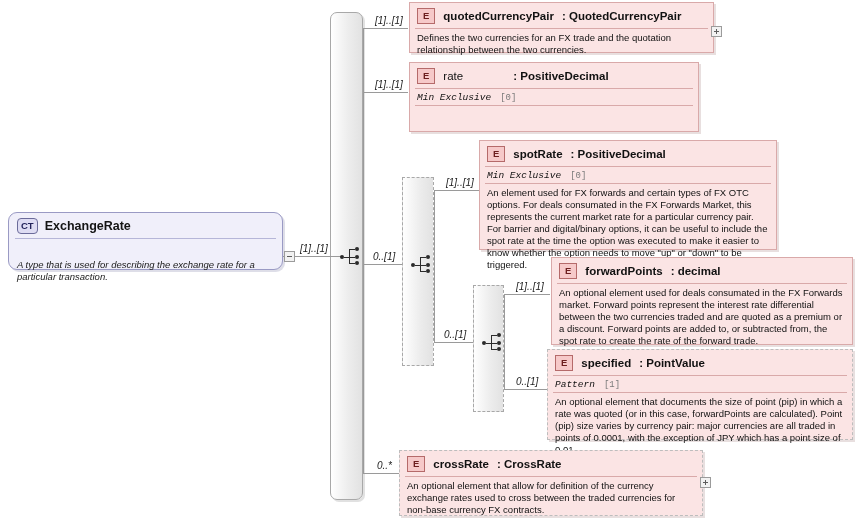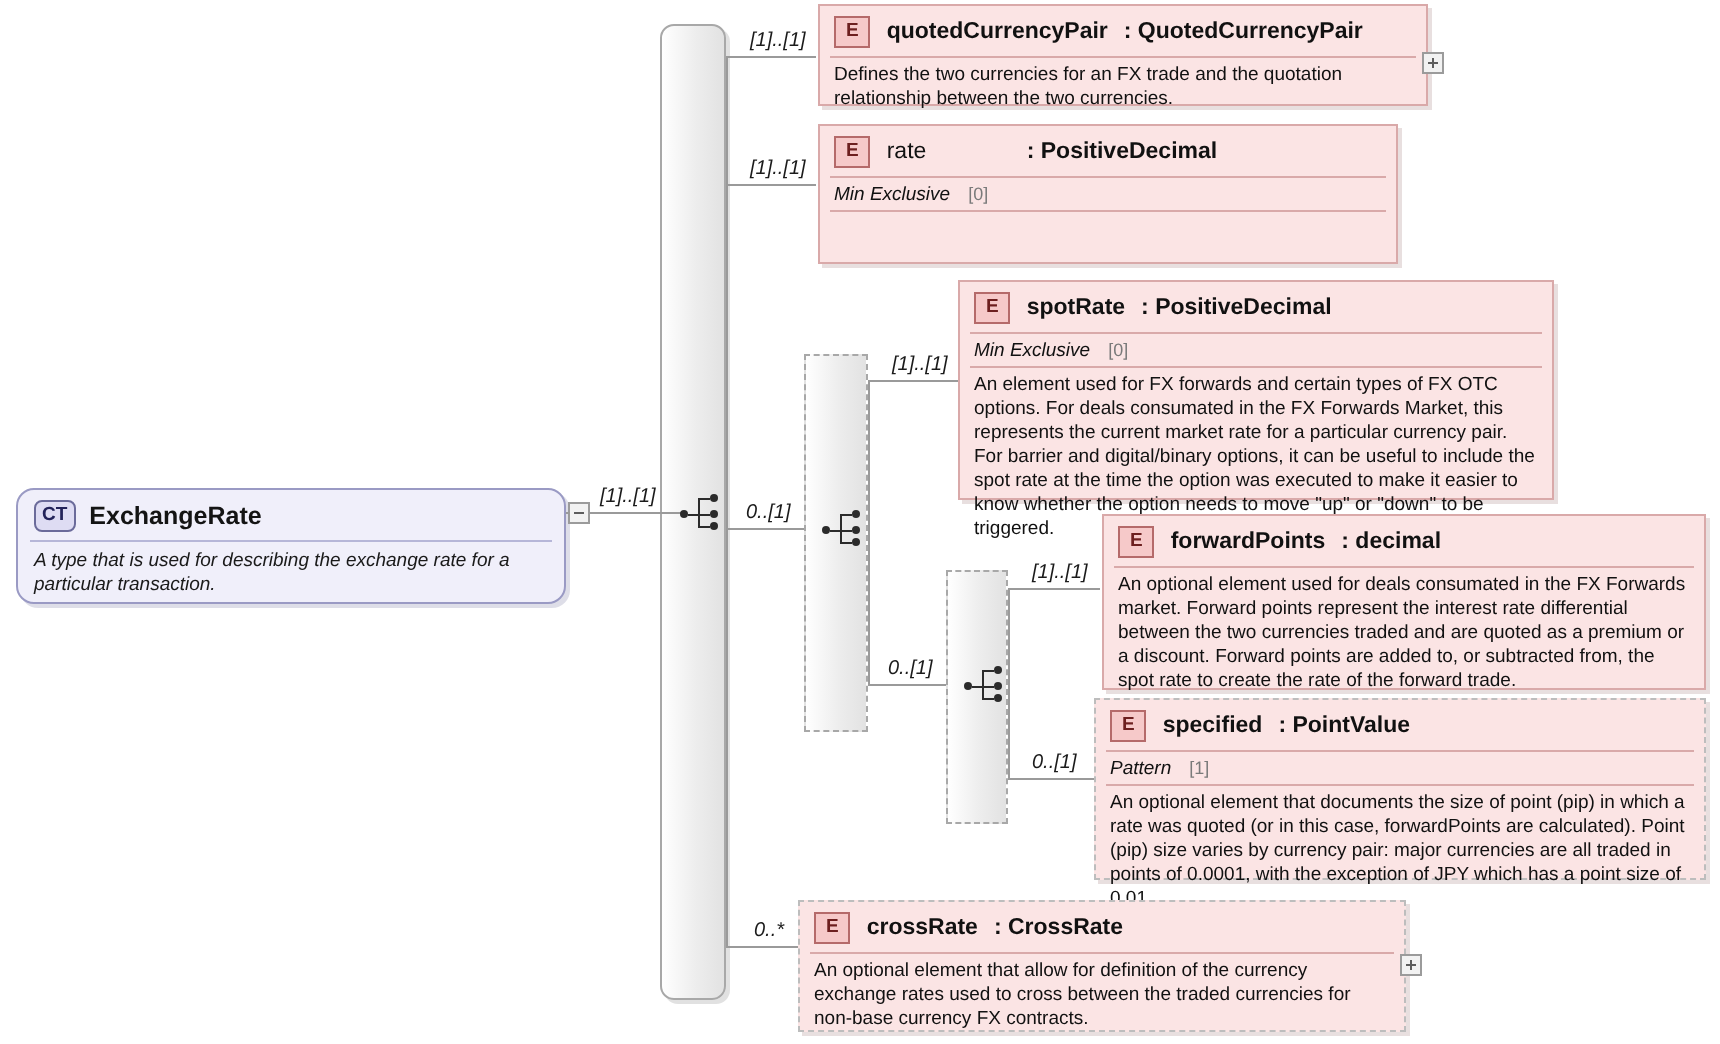--- a/index.html
+++ b/index.html
@@ -45,21 +45,21 @@
   }
   .ct-badge{
     box-sizing:border-box;border:1px solid #6b6b9a;border-radius:4px;
     background:#dedcf3;color:#23235a;
     font-size:9.5px;font-weight:bold;line-height:1;
     padding:2px 3px;letter-spacing:0px;
   }
   .ct-title{font-size:12.5px;font-weight:bold;color:#141414;}
   .ct-sep{height:1px;background:#b6b6d8;margin:0 6px;}
   .ctbox .ctdoc{
-    padding:4px 8px 5px 8px;font-style:italic;font-size:9.5px;
+    padding:20px 8px 5px 8px;font-style:italic;font-size:9.5px;
     line-height:12px;color:#1a1a1a;
   }
 
   
   .ebox{
     position:absolute;box-sizing:border-box;
     background:#fbe4e4;border:1px solid #d9a9a9;
     box-shadow:2px 2px 0 0 rgba(180,150,150,.30);
   }
   .ebox.dashed{border:1px dashed #bdbdbd;background:#fbe4e4;}
@@ -67,22 +67,22 @@
   .e-badge{
     box-sizing:border-box;border:1px solid #b56a6a;background:#f6c9c9;
     color:#6d1f1f;font-size:9.5px;font-weight:bold;line-height:1;
     padding:2px 5px;
   }
   .e-name{font-size:11.5px;font-weight:bold;color:#111;white-space:nowrap;}
   .e-type{font-size:11.5px;font-weight:bold;color:#111;white-space:nowrap;}
   .e-name.plain{font-weight:normal;}
   .e-sep{height:1px;background:#d9a9a9;margin:0 5px;}
   .facet{
-    display:flex;align-items:flex-start;gap:9px;
-    padding:3px 7px 2px 7px;font-size:9.5px;
+    display:flex;align-items:flex-end;gap:9px;
+    padding:3px 7px 2px 7px;font-size:9.5px;font-family:Liberation Mono, monospace;
   }
   .facet-name{font-style:italic;color:#111;}
   .facet-val{color:#7a7a7a;font-size:9px;}
   .edoc{
     padding:3px 7px 5px 7px;font-size:9.5px;
     line-height:12px;color:#111;
   }
 
   
   .grpbox{
@@ -96,21 +96,21 @@
   
   .seqicon{position:absolute;width:26px;height:22px;}
   .seqicon .dot{position:absolute;width:4px;height:4px;border-radius:50%;background:#2b2b2b;}
   .seqicon .seg{position:absolute;background:#2b2b2b;}
 </style>
 </head>
 <body>
 
 <div id="canvas">
 
-  <div class="ctbox" style="left:8px;top:244px;width:275px;height:58px;">
+  <div class="ctbox" style="left:8px;top:212px;width:275px;height:58px;">
     <div class="cthead">
       <span class="ct-badge">CT</span>
       <span class="ct-title">ExchangeRate</span>
     </div>
     <div class="ct-sep"></div>
     <div class="ctdoc">A type that is used for describing the exchange rate for a particular transaction.</div>
   </div>
 
   <div class="toggle" style="left:284px;top:251px;"></div>
   <div class="hline" style="left:283px;top:256px;width:2px;"></div>

